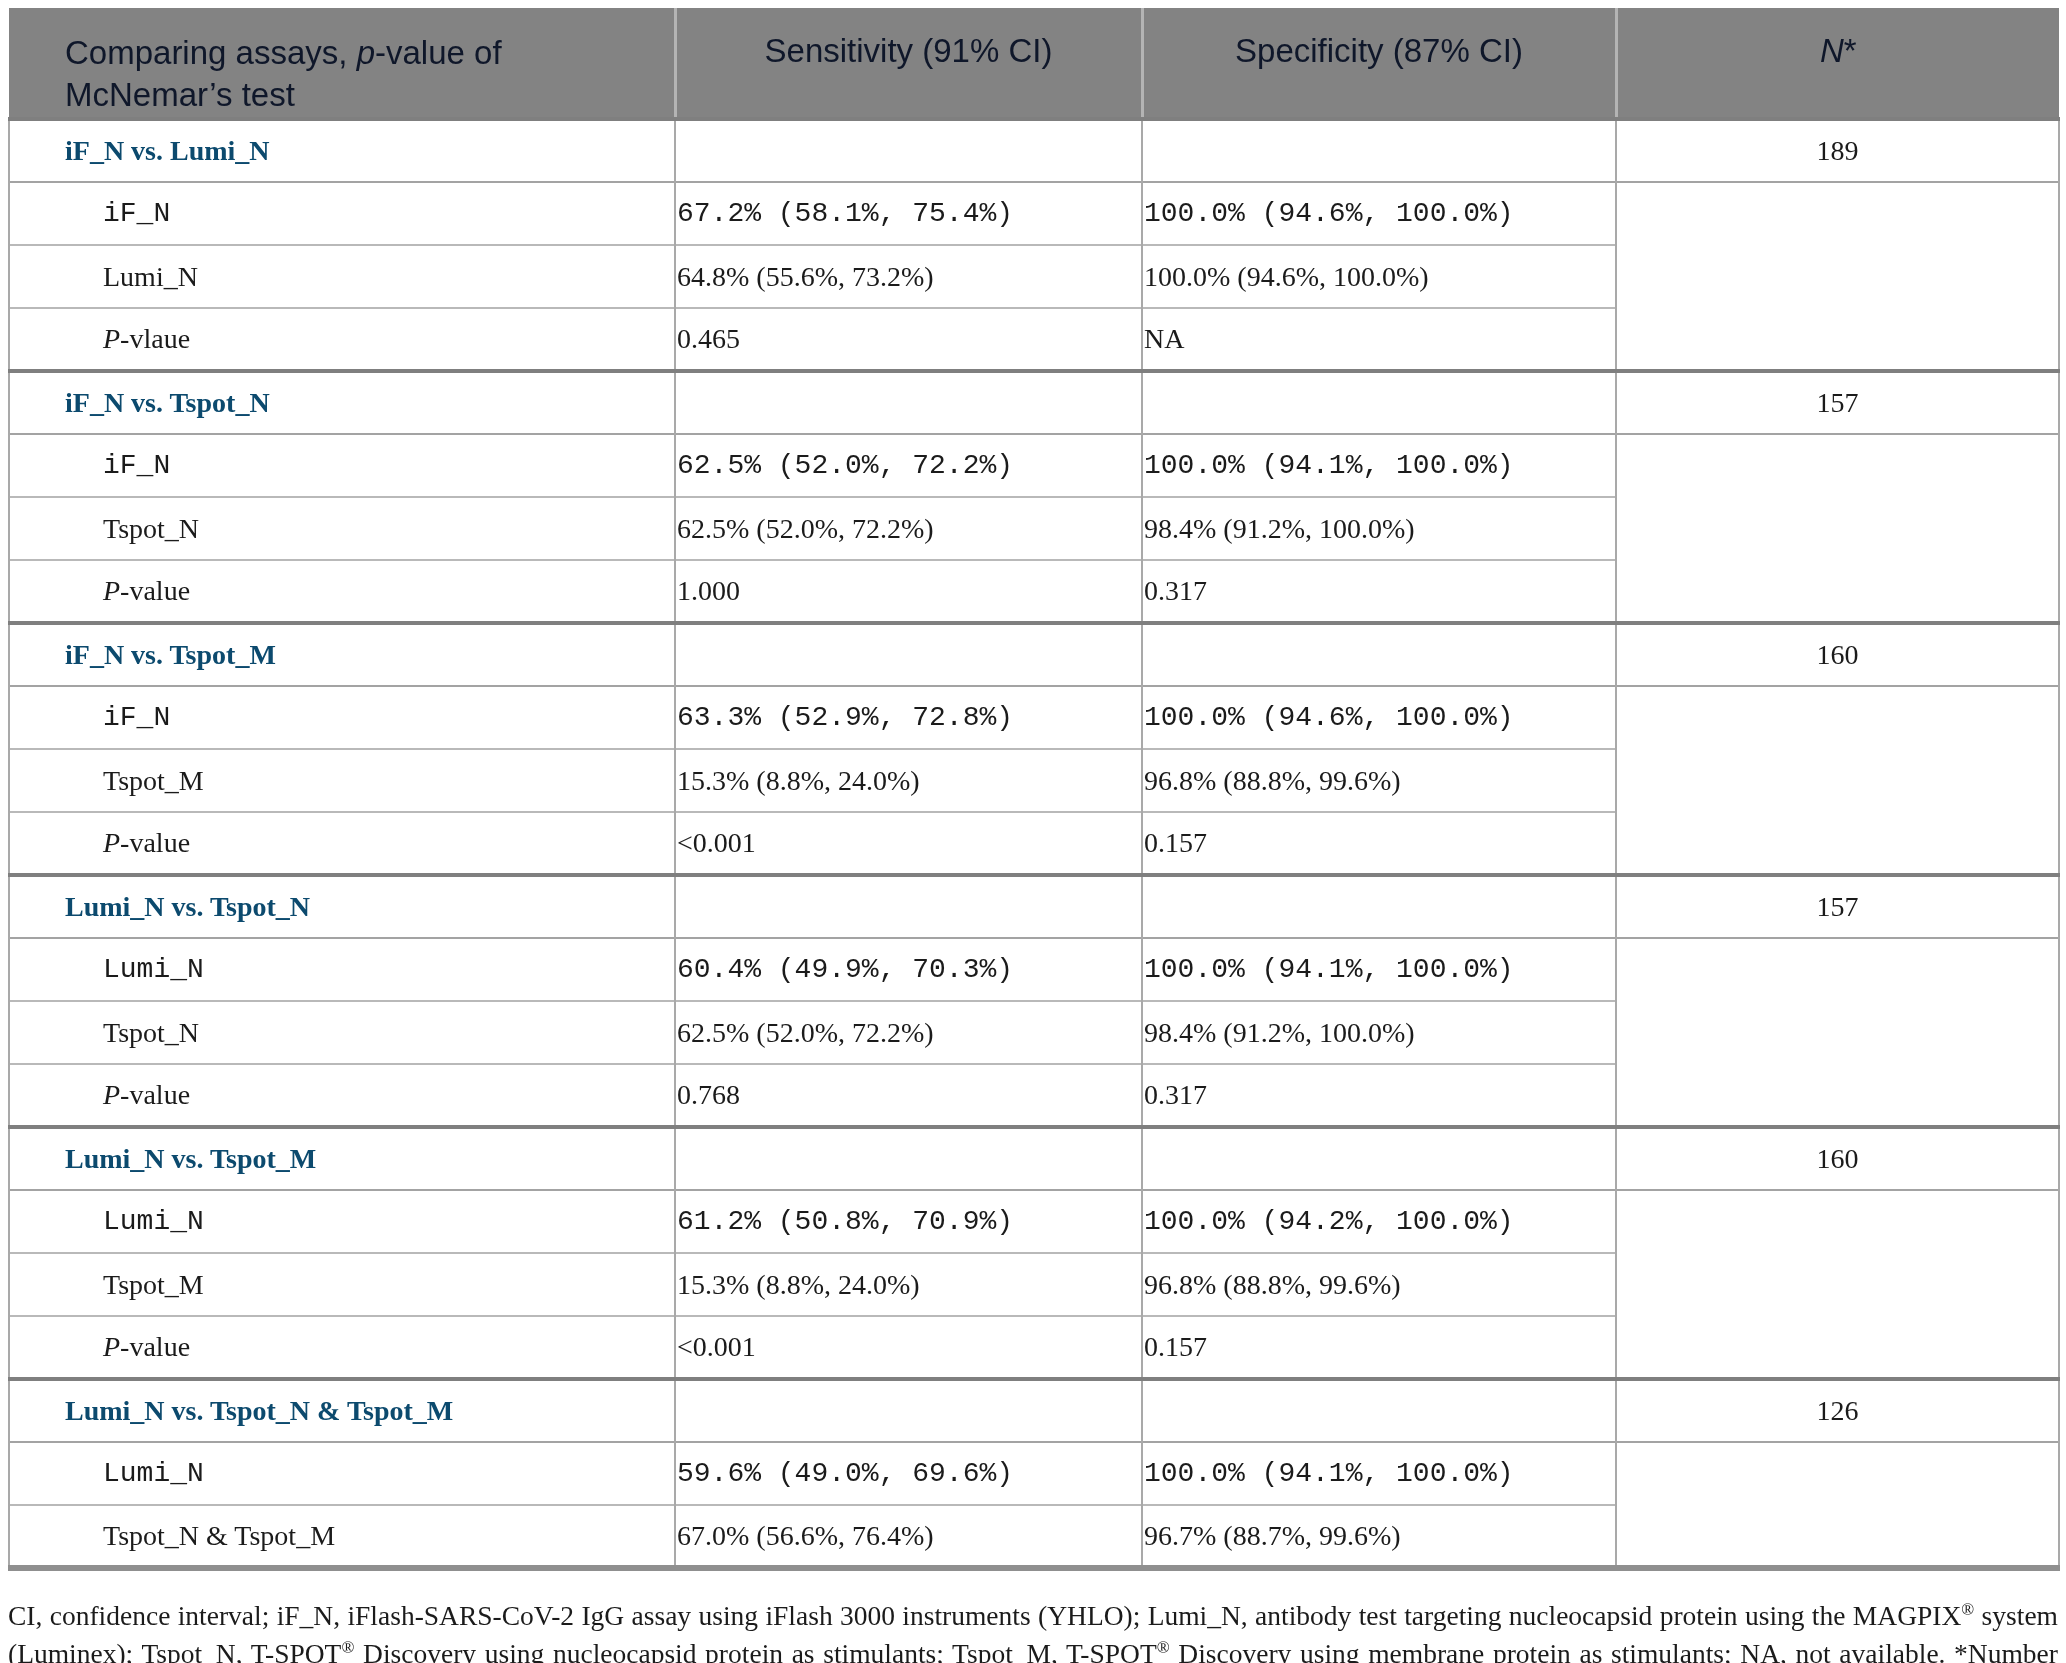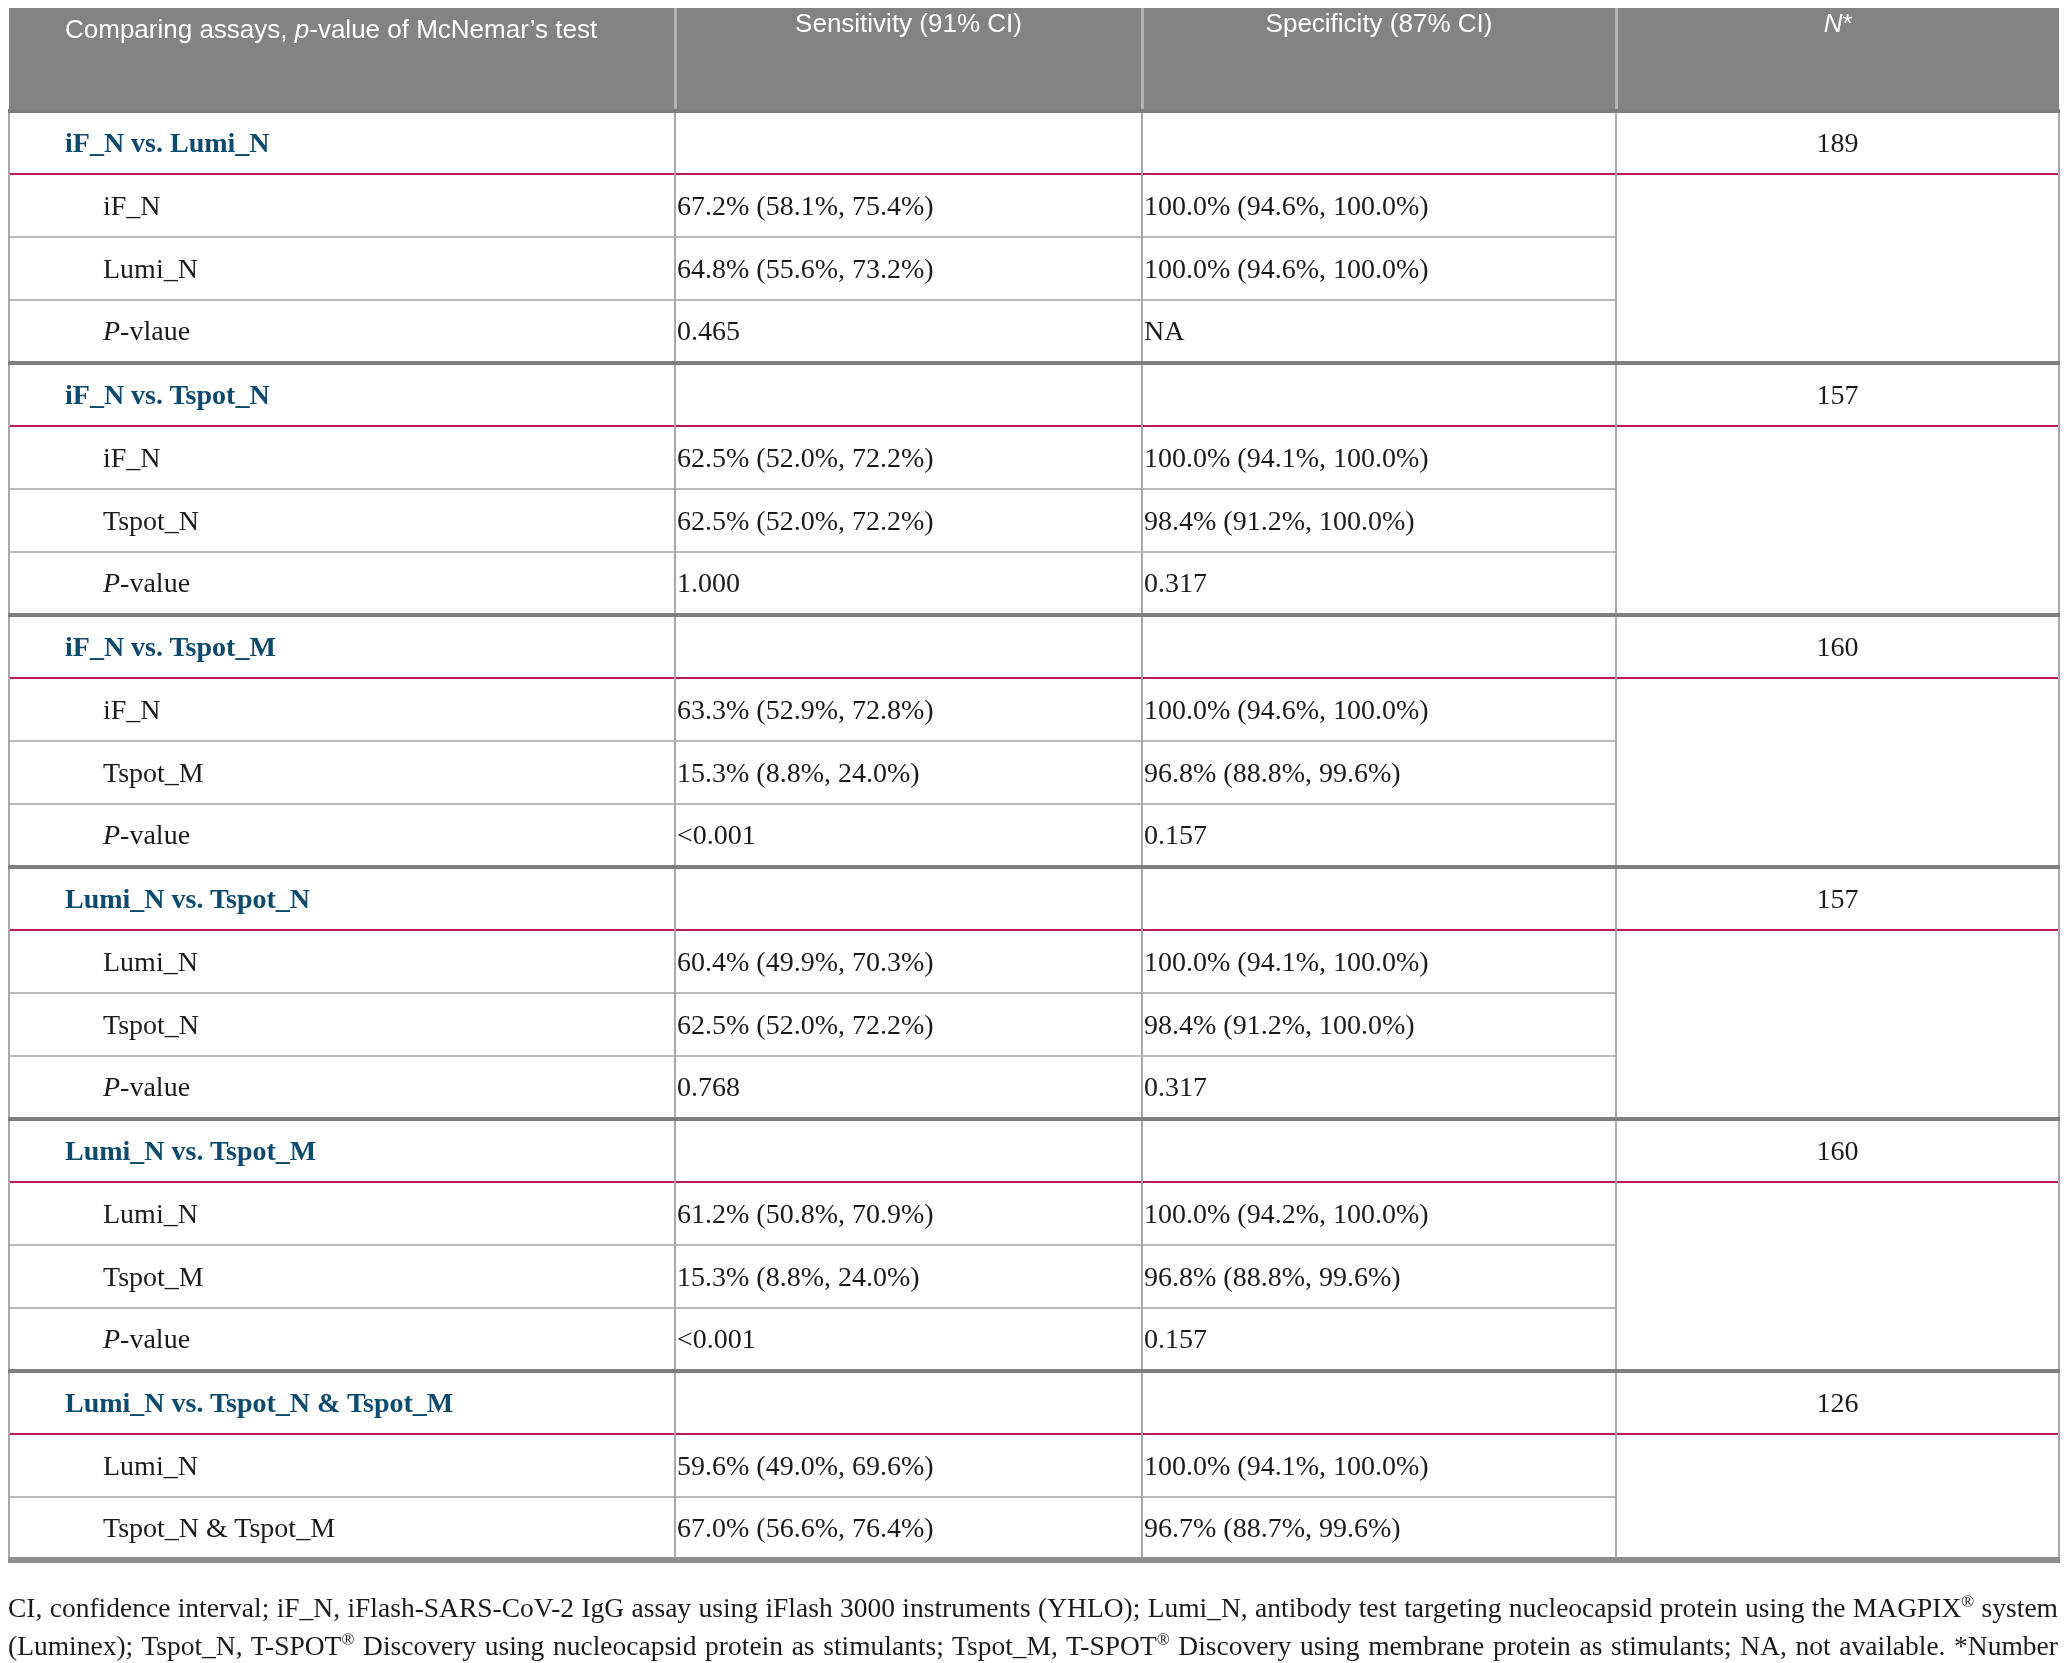--- a/index.html
+++ b/index.html
@@ -24,27 +24,27 @@
     border-bottom: 6px solid #8f8f8f;
   }
   table.assay col.c1 { width: 666px; }
   table.assay col.c2 { width: 467px; }
   table.assay col.c3 { width: 474px; }
   table.assay col.c4 { width: 443px; }
 
   
   thead th {
     background: #838383;
-    color: #ffffff;
+    color: #0f172a;
     font-family: "Liberation Sans", sans-serif;
     font-weight: 400;
-    font-size: 26px;
+    font-size: 33px;
     height: 103px;
     vertical-align: top;
-    padding-top: 0;
+    padding-top: 24px;
     box-sizing: border-box;
   }
   thead th i { font-style: italic; }
   thead th.h1 {
     text-align: left;
     padding-left: 56px;
     padding-right: 60px;
     line-height: 42px;
   }
   thead th.hc { text-align: center; }
@@ -54,21 +54,21 @@
   tbody td {
     height: 63px;
     font-size: 28px;
     vertical-align: middle;
     box-sizing: border-box;
     border-left: 2px solid #a9a9a9;
     border-right: 2px solid #a9a9a9;
     background: #ffffff;
   }
   tr.group-row td { border-top: 4px solid #7f7f7f; }
-  tr.first-data td { border-top: 2px solid #be185d; }
+  tr.first-data td { border-top: 2px solid #a3a3a3; font-family: Liberation Mono, monospace; }
   tr.next-data td  { border-top: 2px solid #b9b9b9; }
 
   .glabel {
     display: block;
     padding-left: 54px;
     font-weight: bold;
     color: #0c4a6e;
   }
   .dlabel {
     display: block;

